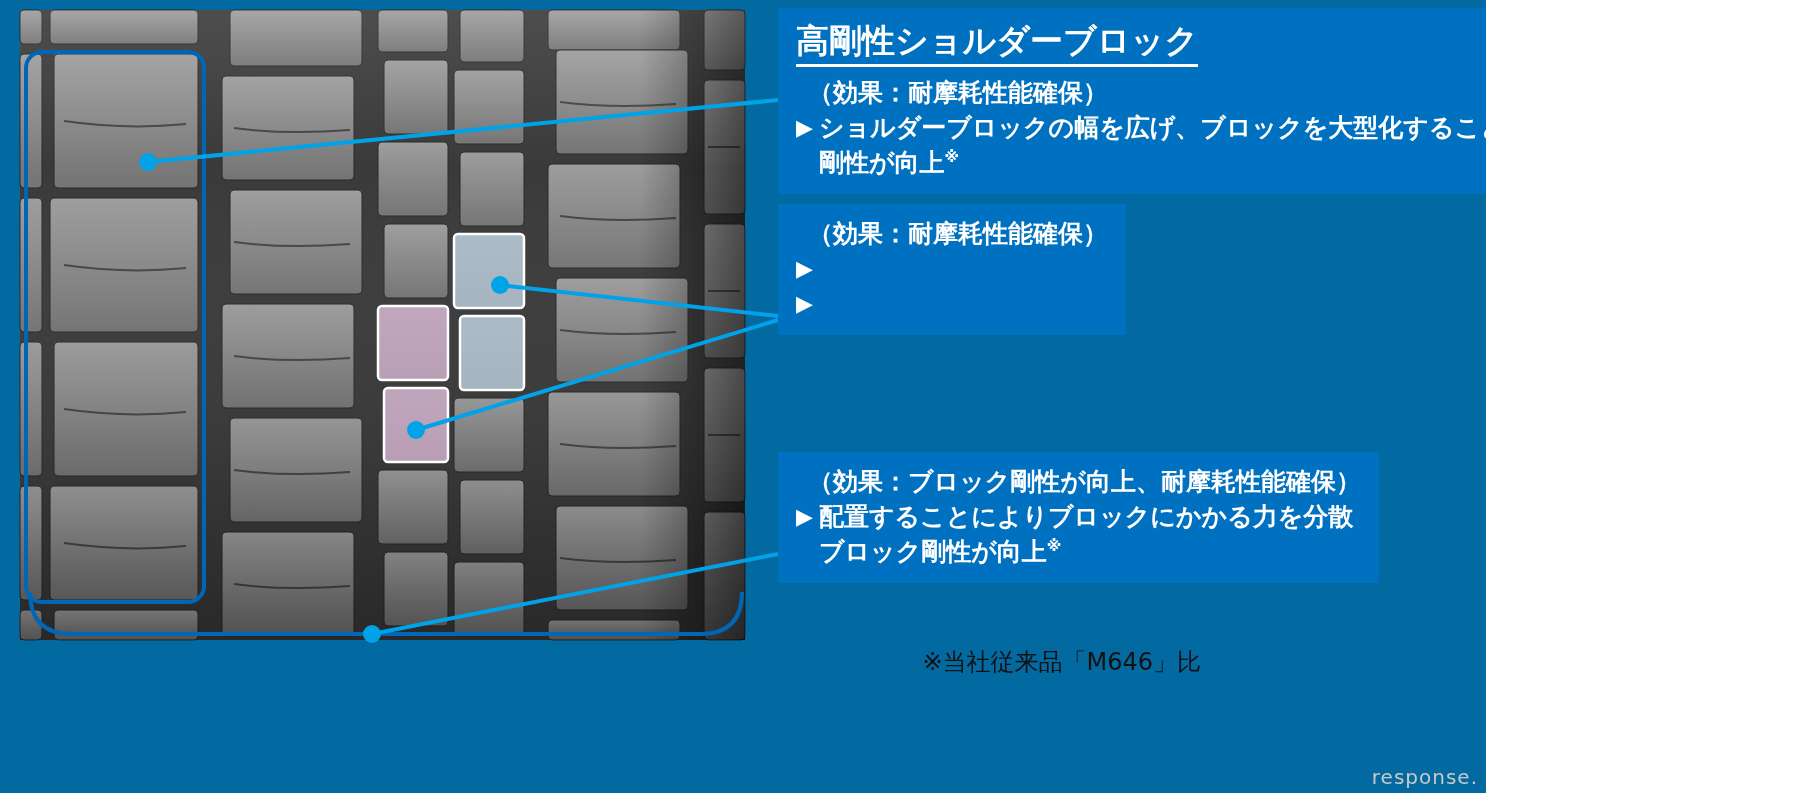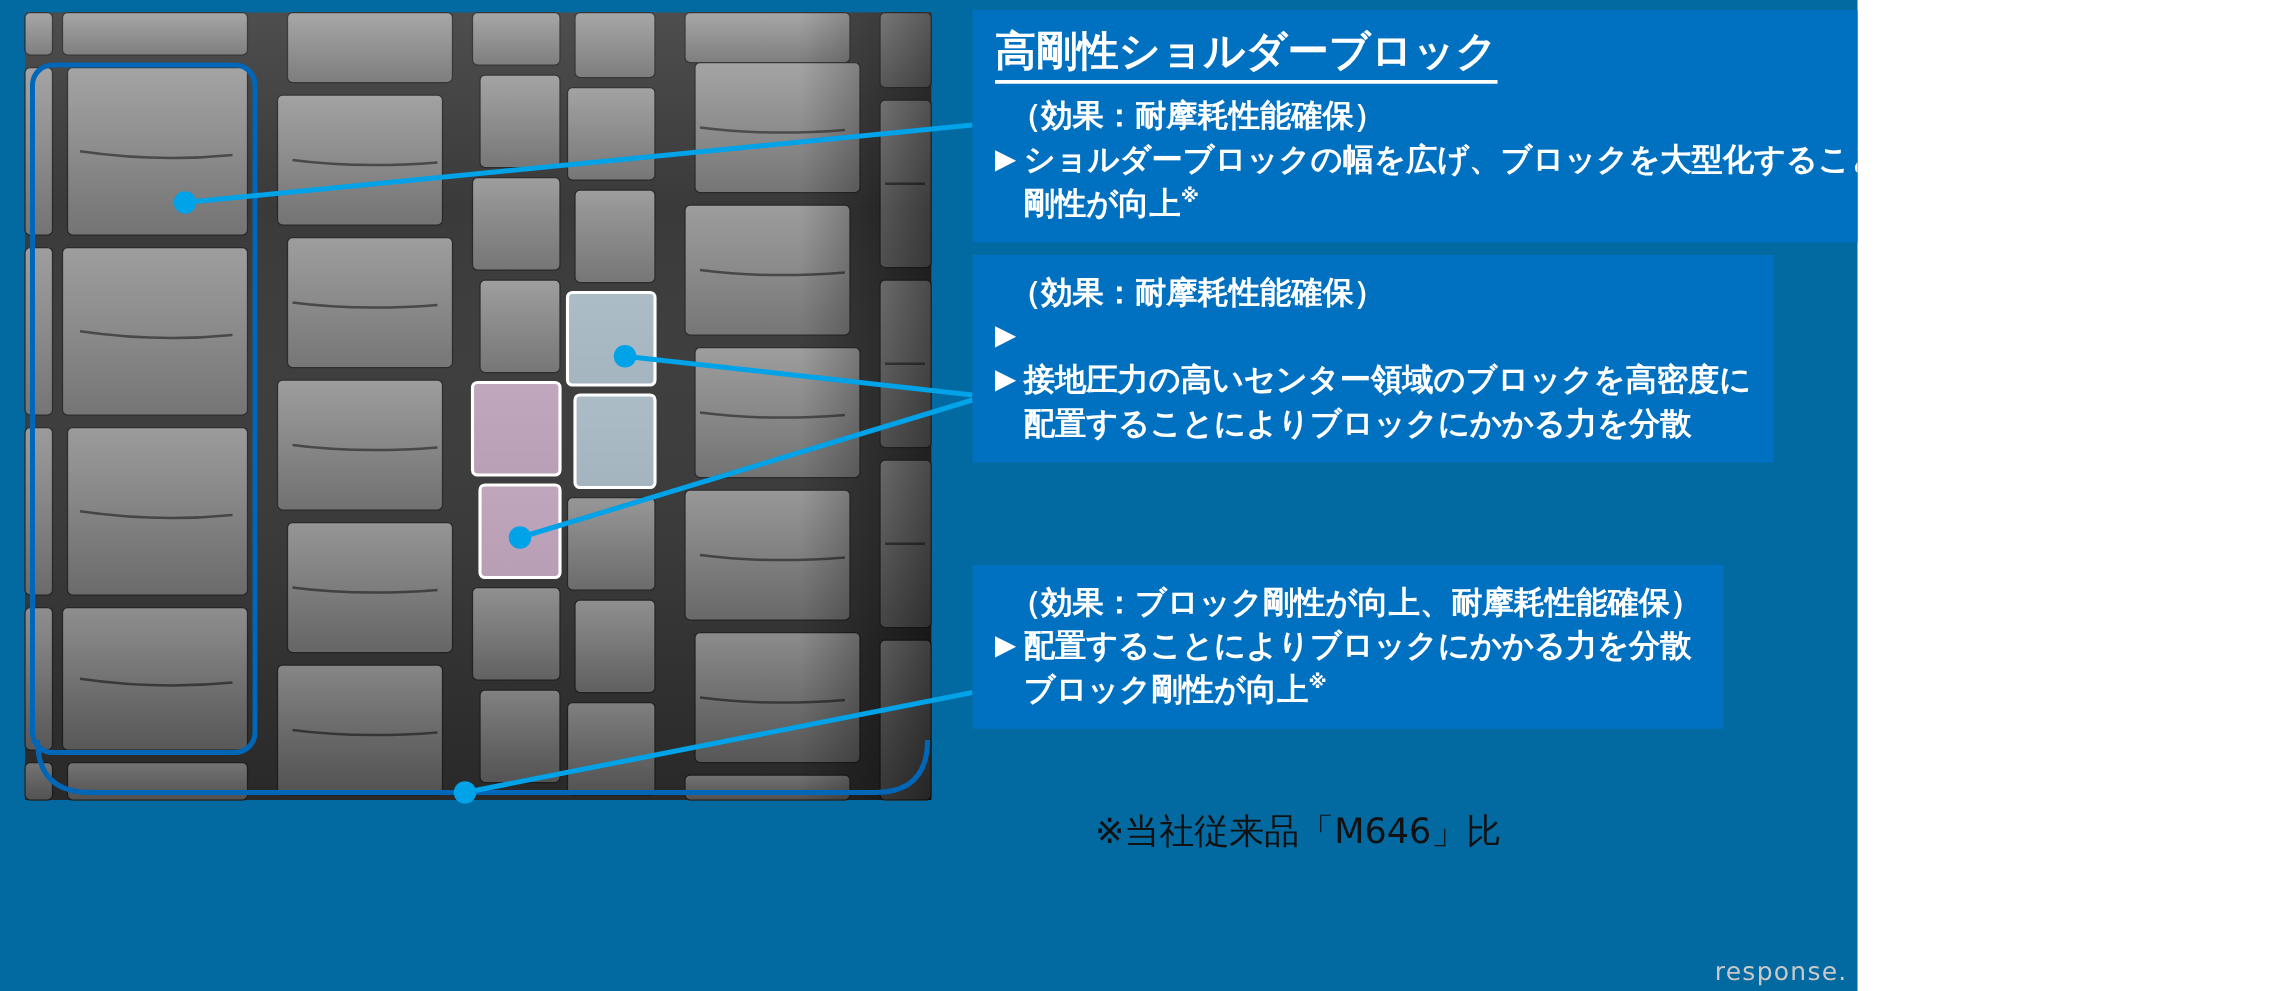--- a/index.html
+++ b/index.html
@@ -34,21 +34,21 @@
     display:inline-block;font-size:33px;font-weight:bold;line-height:1.25;
     border-bottom:3px solid currentColor;padding-bottom:3px;margin:0 0 8px 0;
   }
   .panel-effect{font-size:25px;font-weight:bold;line-height:1.4;padding-left:12px;}
   .bullet{display:flex;align-items:flex-start;font-size:25px;font-weight:bold;line-height:1.4;}
   .bullet .marker{flex:0 0 auto;margin-right:6px;font-size:22px;line-height:1.6;}
   .bullet .btxt{white-space:pre-line;}
   .bullet sup{font-size:15px;vertical-align:super;line-height:1;}
 
   .footnote{
-    position:absolute;right:285px;top:646px;font-size:28px;font-weight:500;
+    position:absolute;right:285px;top:646px;font-size:24px;font-weight:500;
     color:var(--footnote-text,#111111);
   }
   .watermark{
     position:absolute;right:8px;bottom:4px;font-size:20px;letter-spacing:1px;
     color:var(--watermark-gray,#c9c9c9);
   }
 </style>
 </head>
 <body>
 
@@ -187,22 +187,20 @@
     </div>
   </div>
 
   <div class="panel" style="top:204px;">
     <div class="panel-effect">（効果：耐摩耗性能確保）</div>
     <div class="bullet">
       <span class="marker">▶</span>
     </div>
     <div class="bullet">
       <span class="marker">▶</span>
-      <div class="btxt-wrap"><span class="btxt">接地圧力の高いセンター領域のブロックを高密度に
-配置することによりブロックにかかる力を分散</span><sup></sup></div>
     </div>
   </div>
 
   <div class="panel" style="top:452px;">
     <div class="panel-effect">（効果：ブロック剛性が向上、耐摩耗性能確保）</div>
     <div class="bullet">
       <span class="marker">▶</span>
       <div class="btxt-wrap"><span class="btxt">配置することによりブロックにかかる力を分散
 ブロック剛性が向上</span><sup>※</sup></div>
     </div>

